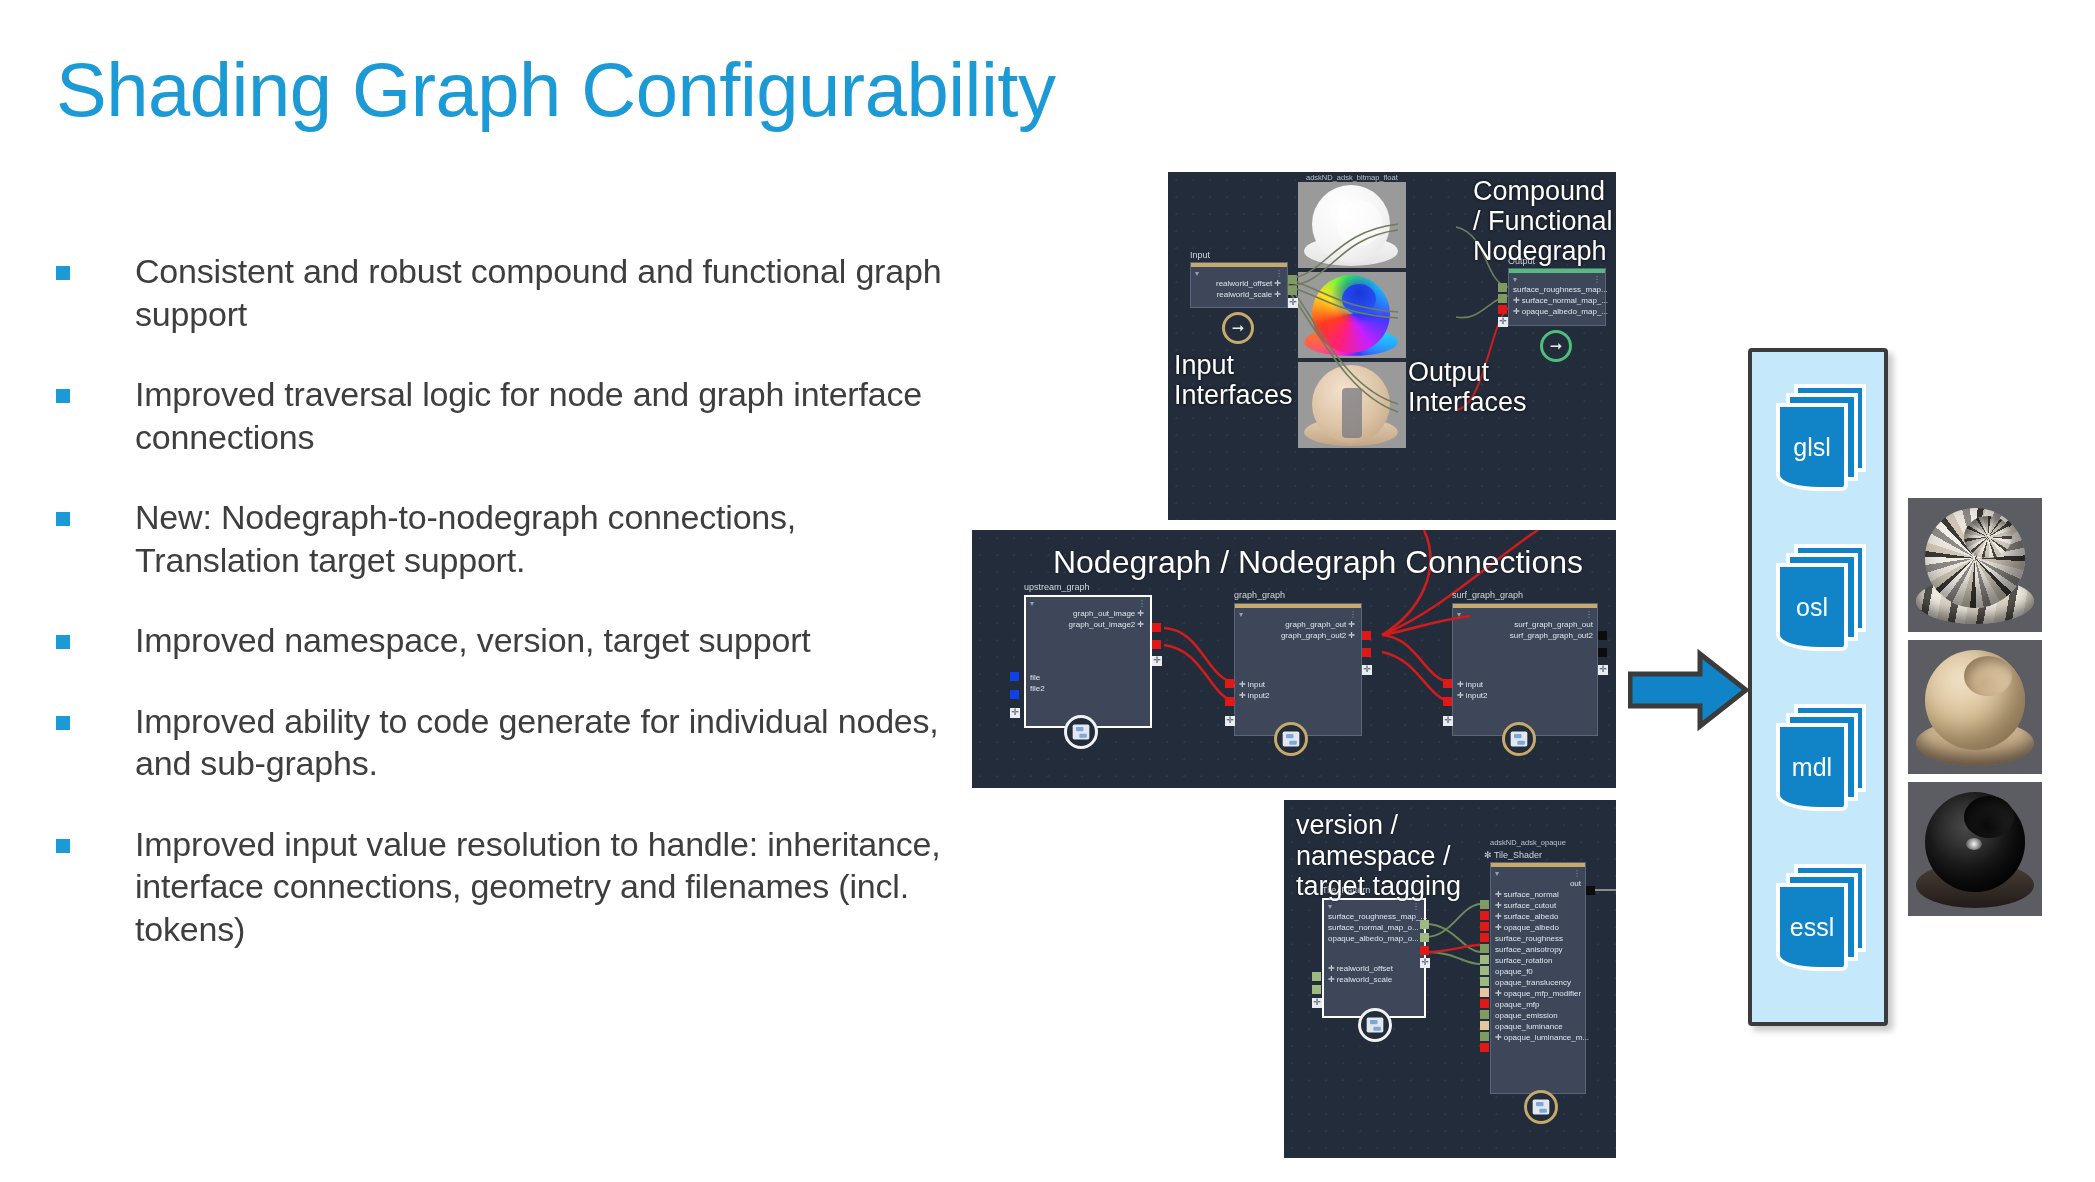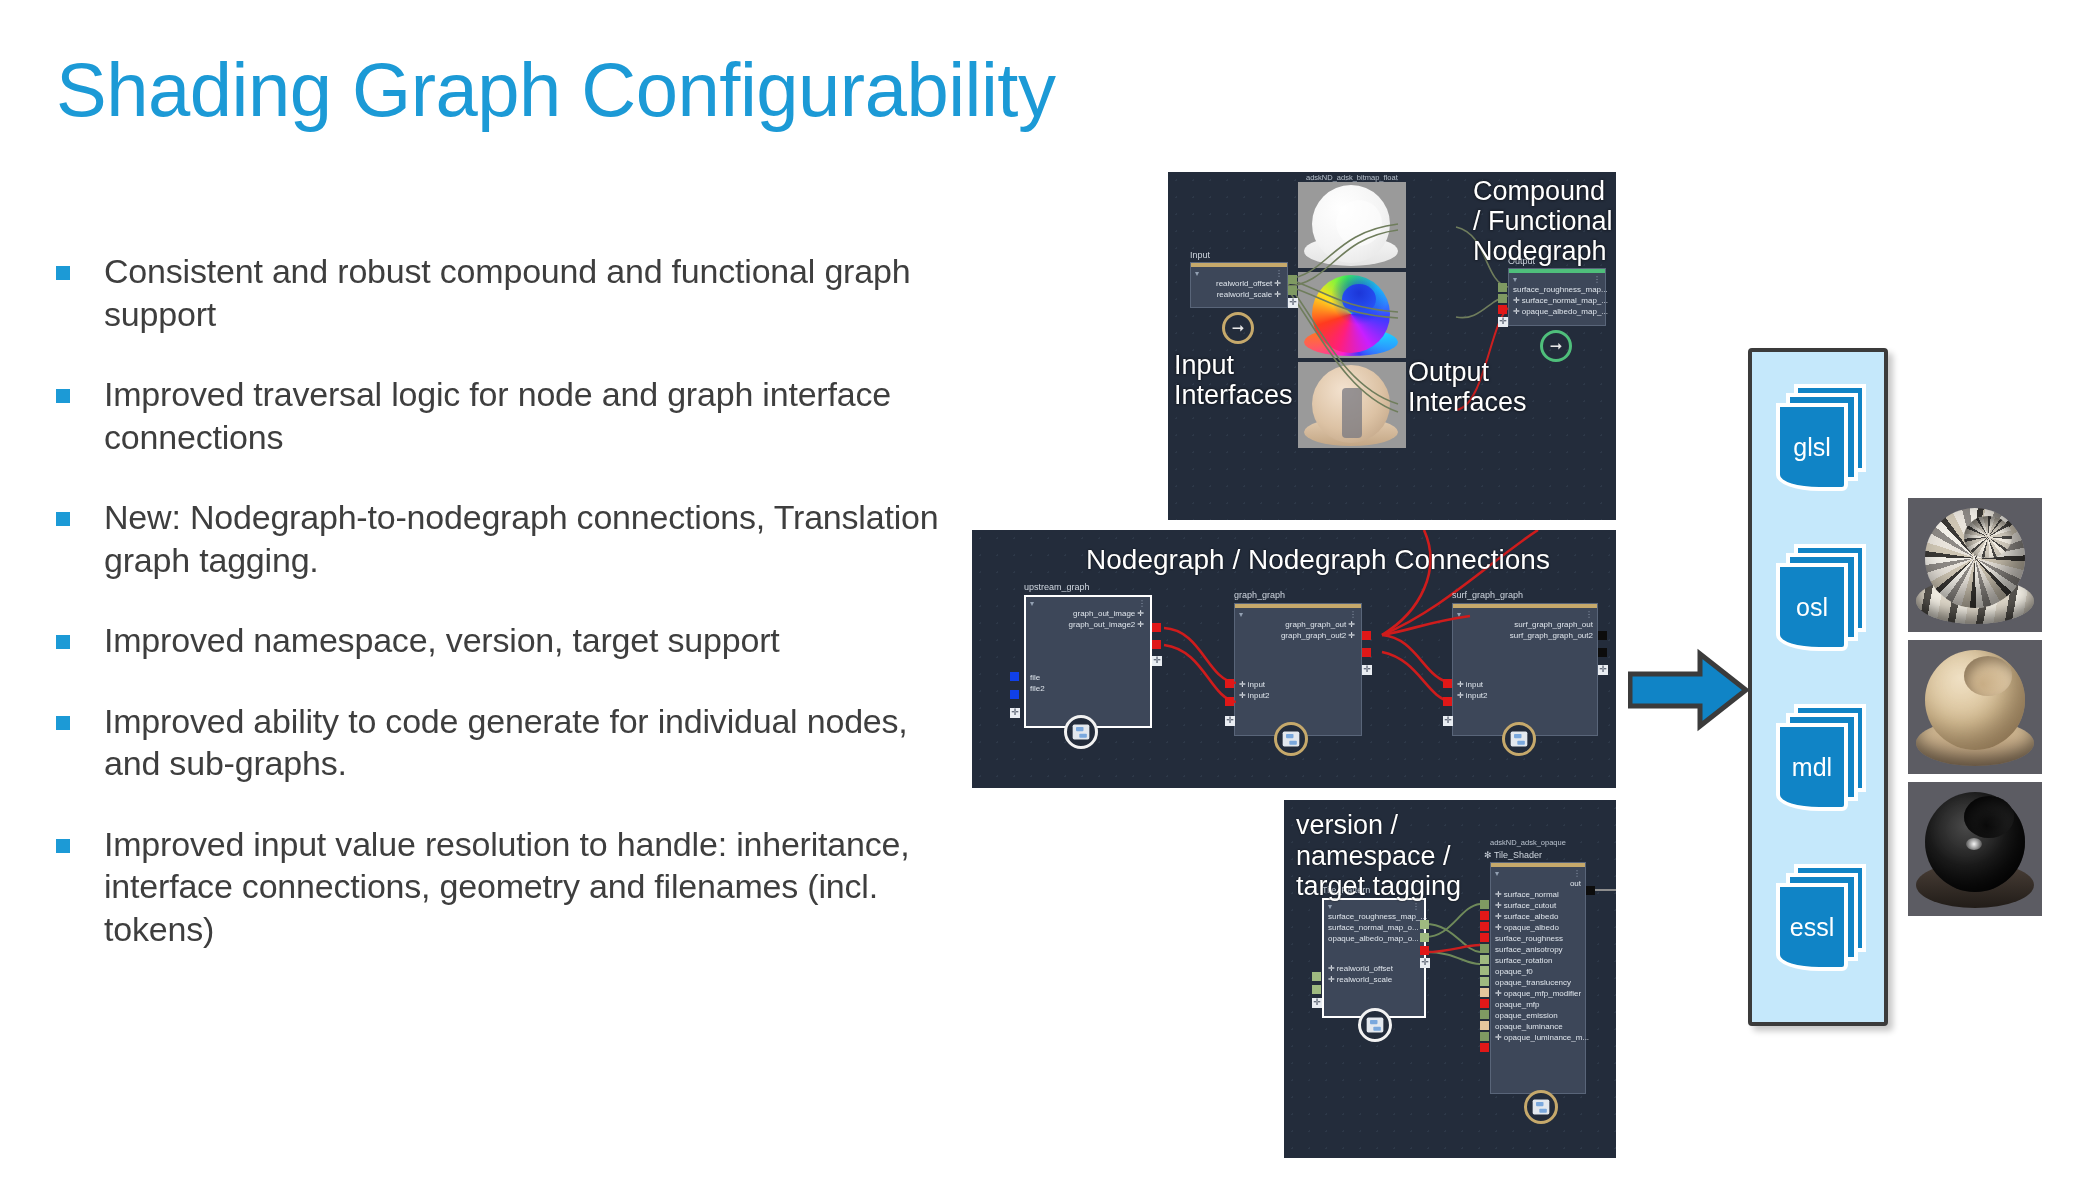--- a/index.html
+++ b/index.html
@@ -28,20 +28,21 @@
   #bullet-list {
     position: absolute;
     left: 56px;
     top: 250px;
     width: 900px;
   }
   .bullet-row {
     display: flex;
     align-items: flex-start;
     margin-bottom: 38px;
+    gap: 31px;
   }
   .bullet-marker {
     width: 14px;
     height: 14px;
     background: #1c9ad6;
     flex: 0 0 14px;
     margin-top: 16px;
     margin-right: 34px;
   }
   .bullet-text {
@@ -327,21 +328,21 @@
   <div class="bullet-row">
     <span class="bullet-marker"></span>
     <span class="bullet-text">Consistent and robust compound and functional graph support</span>
   </div>
   <div class="bullet-row">
     <span class="bullet-marker"></span>
     <span class="bullet-text">Improved traversal logic for node and graph interface connections</span>
   </div>
   <div class="bullet-row">
     <span class="bullet-marker"></span>
-    <span class="bullet-text">New: Nodegraph-to-nodegraph connections, Translation graph tagging.</span>
+    <span class="bullet-text">New: Nodegraph-to-nodegraph connections, Translation target support.</span>
   </div>
   <div class="bullet-row">
     <span class="bullet-marker"></span>
     <span class="bullet-text">Improved namespace, version, target support</span>
   </div>
   <div class="bullet-row">
     <span class="bullet-marker"></span>
     <span class="bullet-text">Improved ability to code generate for individual nodes, and sub-graphs.</span>
   </div>
   <div class="bullet-row">
@@ -432,21 +433,21 @@
   <div class="port green" style="left:330px; top:111px;"></div>
   <div class="port green" style="left:330px; top:122px;"></div>
   <div class="port red" style="left:330px; top:133px;"></div>
   <div class="plusbox" style="left:330px; top:145px;">✛</div>
   <div class="io-badge green" style="left:372px; top:158px;">➞</div>
 </div>
 
 <div class="ng-panel" id="panel-nodegraph">
   <div class="ng-dots"></div>
 
-  <div class="ng-panel-title" style="left:0; top:14px; width:100%; text-align:center; font-size:28px;padding-left:48px;">Nodegraph / Nodegraph Connections</div>
+  <div class="ng-panel-title" style="left:0; top:14px; width:100%; text-align:center; font-size:32px;padding-left:48px;">Nodegraph / Nodegraph Connections</div>
 
   <svg class="wires" viewBox="0 0 644 258">
     <g fill="none" stroke="#cf1c1c" stroke-width="2.6">
       <path d="M192 98 C 230 100 235 150 264 153"></path>
       <path d="M192 115 C 232 120 238 168 264 172"></path>
       <path d="M410 105 C 446 108 452 150 480 153"></path>
       <path d="M410 122 C 448 130 454 168 480 172"></path>
       <path d="M410 105 C 440 100 455 92 498 86"></path>
       <path d="M410 105 C 448 82 470 40 452 0"></path>
       <path d="M410 105 C 470 80 520 30 566 0"></path>

